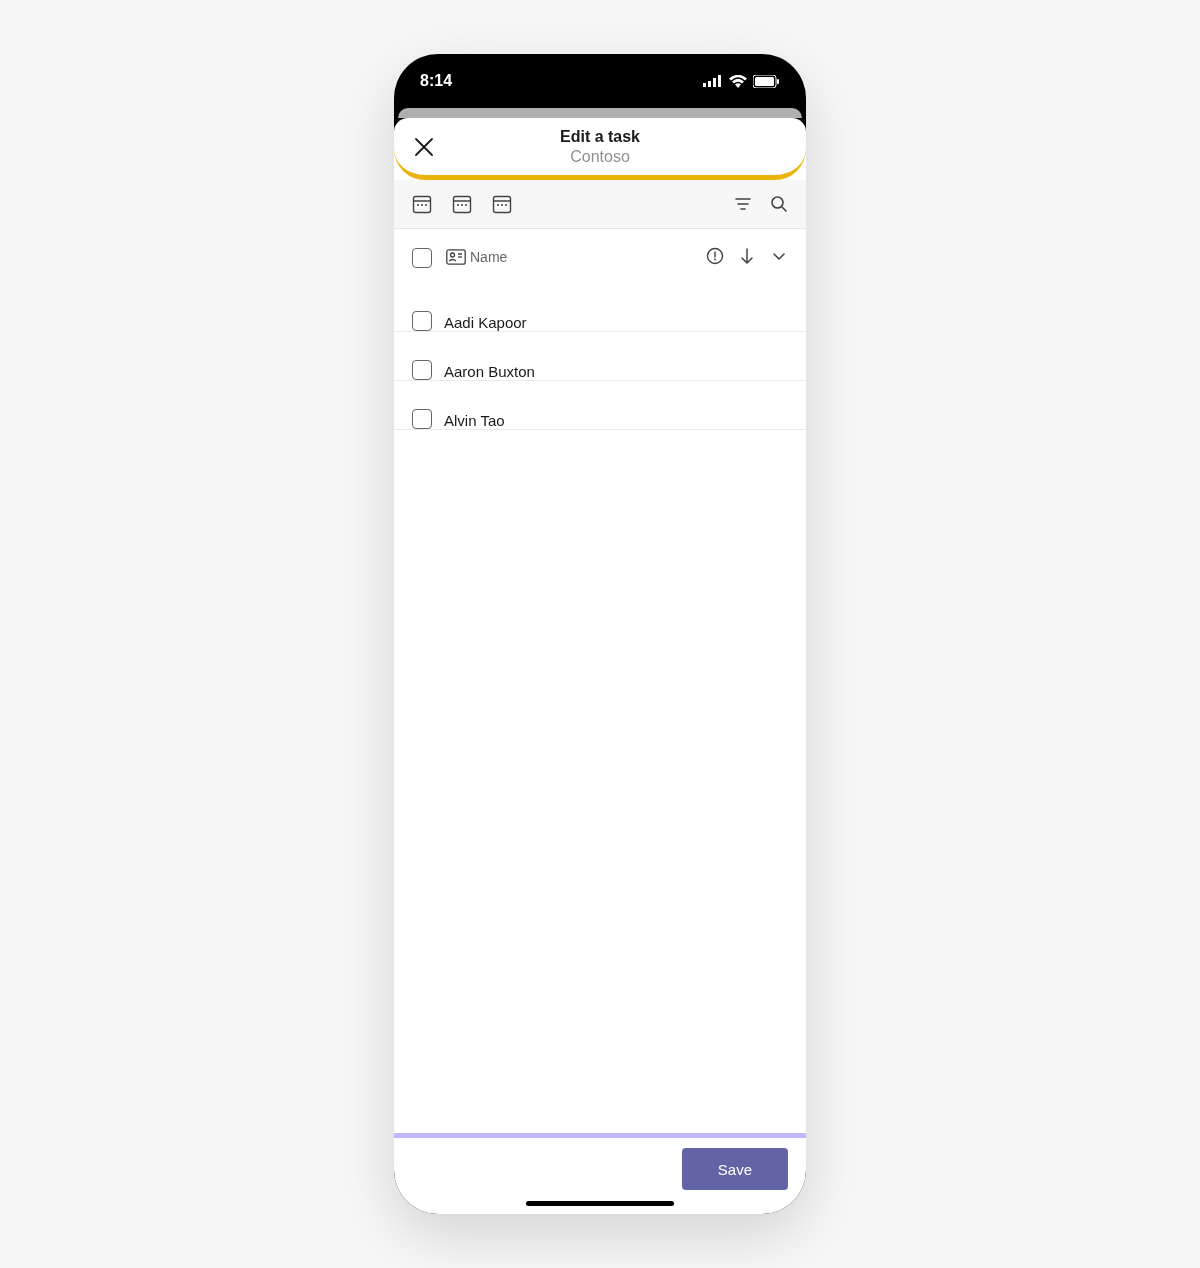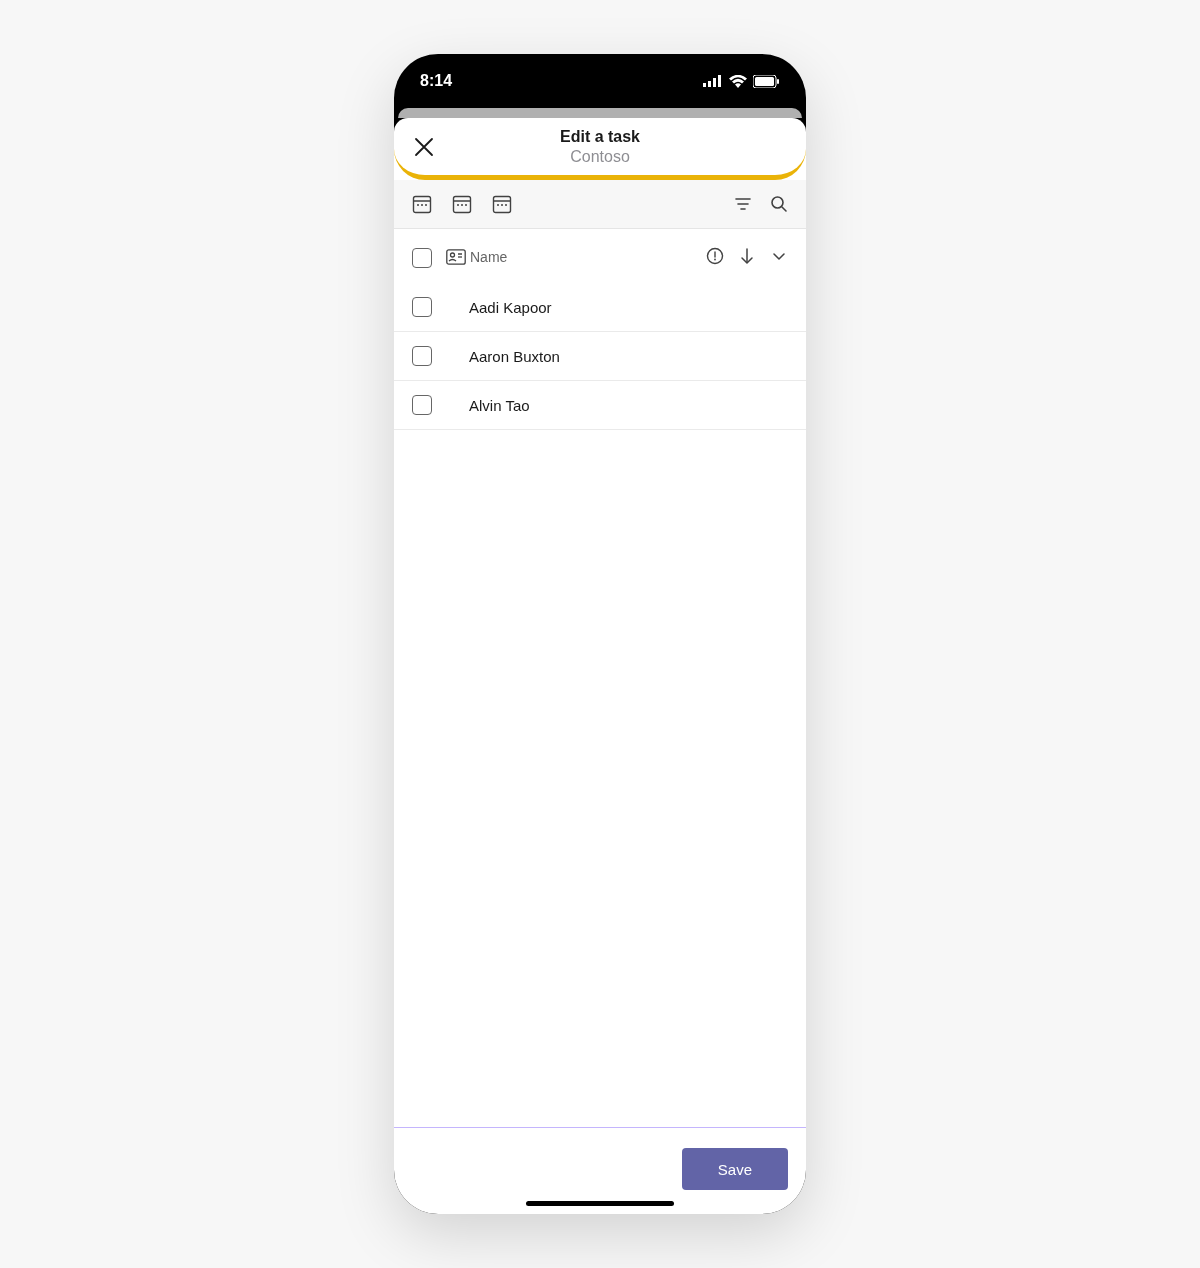--- a/index.html
+++ b/index.html
@@ -103,31 +103,31 @@
       color: #666;
     }
     .header-actions {
       margin-left: auto;
       display: flex;
       gap: 14px;
       align-items: center;
     }
     .row {
       display: flex;
-      align-items: center;
+      align-items: flex-end;
       padding: 0 18px;
       height: 49px;
-      gap: 37px;
+      gap: 12px;
       border-bottom: 1px solid #eaeaea;
     }
     .row:first-of-type { border-top: none; }
     .row-name { font-size: 15px; color: #1a1a1a; }
     .footer {
-      border-top: 1px solid #c4b5fd;
-      padding: 20px 18px 24px;
+      border-top: 5px solid #c4b5fd;
+      padding: 10px 18px 24px;
       display: flex;
       justify-content: flex-end;
     }
     .save-btn {
       background: #6264A7;
       color: #fff;
       border: none;
       border-radius: 4px;
       height: 42px;
       padding: 0 36px;

